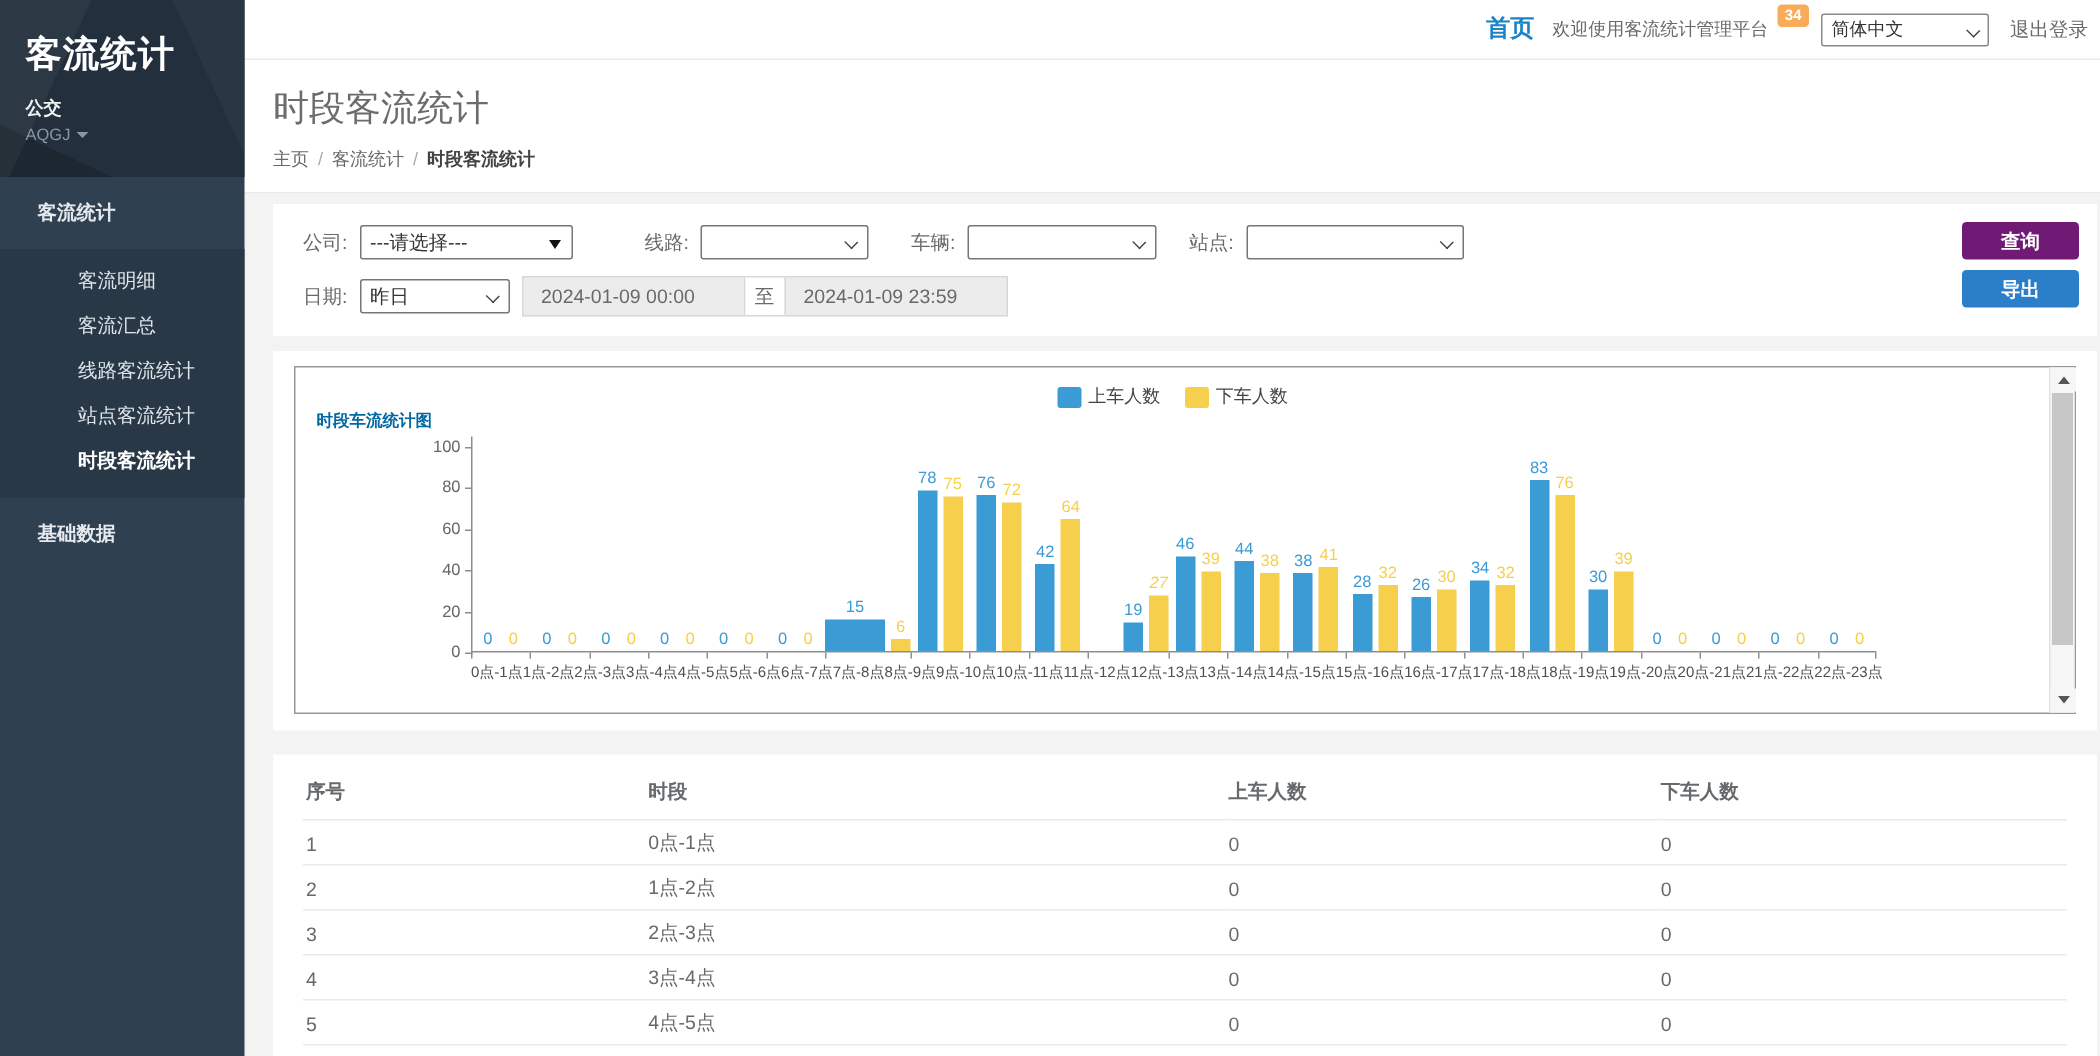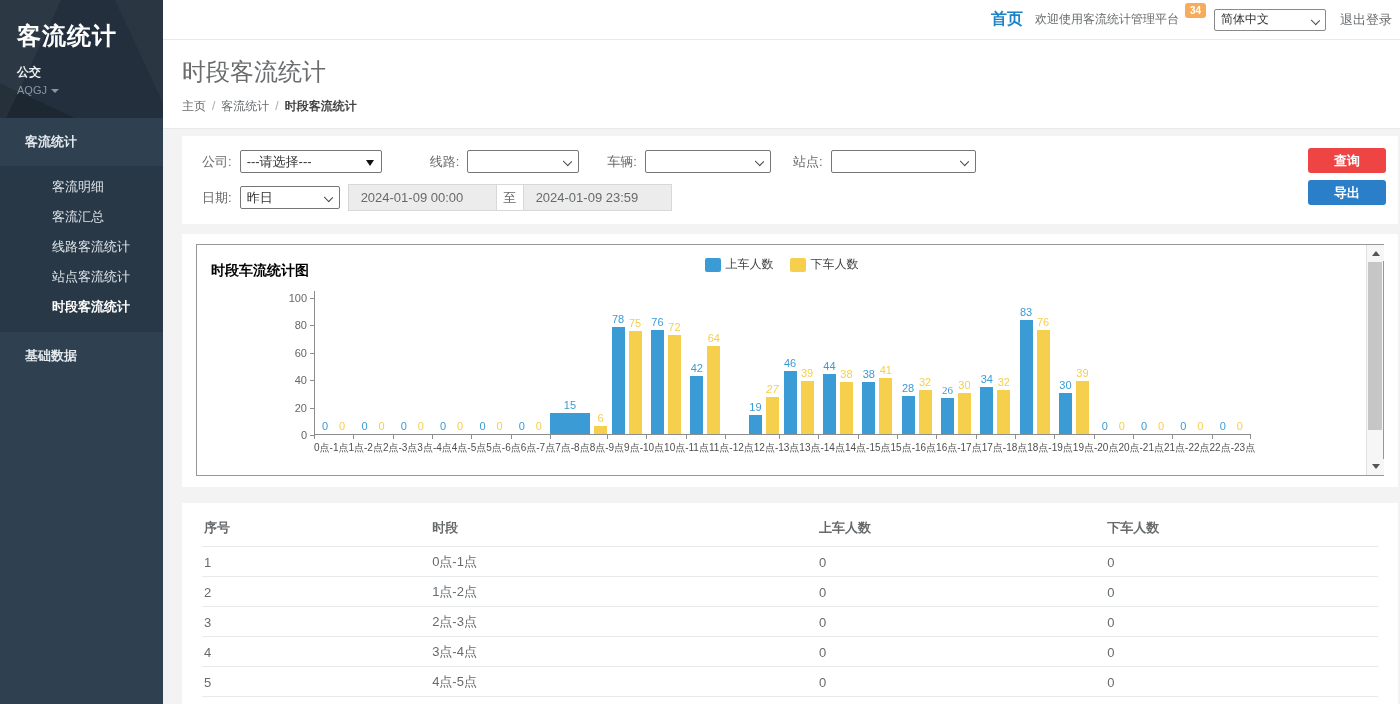--- a/index.html
+++ b/index.html
@@ -74,27 +74,27 @@
   .w-station { width:145px; }
   .w-date { width:100px; margin-right:8px; }
   .date-input { height:27px; width:149px; background:#ececec; border:1px solid #d8d8d8;
     font-size:13px; color:#676a6c; display:flex; align-items:center; padding-left:12px; }
   .date-sep { height:27px; width:26px; background:#fff; border-top:1px solid #d8d8d8;
     border-bottom:1px solid #d8d8d8; font-size:13px; color:#676a6c;
     display:flex; align-items:center; justify-content:center; }
   .btn { position:absolute; right:12px; width:78px; height:25px; border:none;
     border-radius:3px; color:#fff; font-size:13px; font-weight:bold; cursor:pointer;
     font-family:"Liberation Sans","DejaVu Sans",sans-serif; }
-  .btn-query { top:12px; background:#ef4444; }
+  .btn-query { top:12px; background:#701a75; }
   .btn-export { top:44px; background:#2b7ec8; }
 
   
   .chart-outer { background:#fff; margin-top:10px; padding:10px 14px 11px 14px; }
   .chart-box { position:relative; border:1px solid #979797; height:232px; background:#fff; }
-  .chart-title { position:absolute; left:14px; top:17px; font-size:14px; font-weight:bold; color:#000000; }
+  .chart-title { position:absolute; left:14px; top:28px; font-size:11px; font-weight:bold; color:#0369a1; }
   .legend { position:absolute; top:11px; left:0; right:17px; display:flex;
     justify-content:center; gap:16px; }
   .legend-item { display:flex; align-items:center; gap:5px; font-size:12px; color:#444; cursor:pointer; }
   .legend-swatch { width:16px; height:14px; border-radius:2px; }
   .axis-line-y { position:absolute; left:117px; top:46px; width:1px; height:145px; background:#8d8d8d; }
   .ylabel { position:absolute; width:34px; text-align:right; font-size:11px; color:#666; }
   .ytick { position:absolute; width:4px; height:1px; background:#8d8d8d; }
   .plot { position:absolute; left:117px; top:53px; width:937px; height:137px;
     border-bottom:1px solid #8d8d8d; display:flex; }
   .bar-group { flex:1 1 0; position:relative; display:flex; align-items:flex-end;
@@ -356,21 +356,21 @@
             <div class="bar-group">
               <div class="bar" style="height: 38.36px; background: rgb(59, 155, 213);">
                 <span class="val" style="color: rgb(59, 155, 213);">28</span>
               </div>
               <div class="bar" style="height: 43.84px; background: rgb(246, 207, 76);">
                 <span class="val" style="color: rgb(246, 207, 76);">32</span>
               </div>
             </div>
             <div class="bar-group">
               <div class="bar" style="height: 35.62px; background: rgb(59, 155, 213);">
-                <span class="val" style="color: rgb(59, 155, 213); font-family: Liberation Serif, serif;">26</span>
+                <span class="val" style="color: rgb(59, 155, 213);">26</span>
               </div>
               <div class="bar" style="height: 41.1px; background: rgb(246, 207, 76);">
                 <span class="val" style="color: rgb(246, 207, 76);">30</span>
               </div>
             </div>
             <div class="bar-group">
               <div class="bar" style="height: 46.58px; background: rgb(59, 155, 213);">
                 <span class="val" style="color: rgb(59, 155, 213);">34</span>
               </div>
               <div class="bar" style="height: 43.84px; background: rgb(246, 207, 76);">

